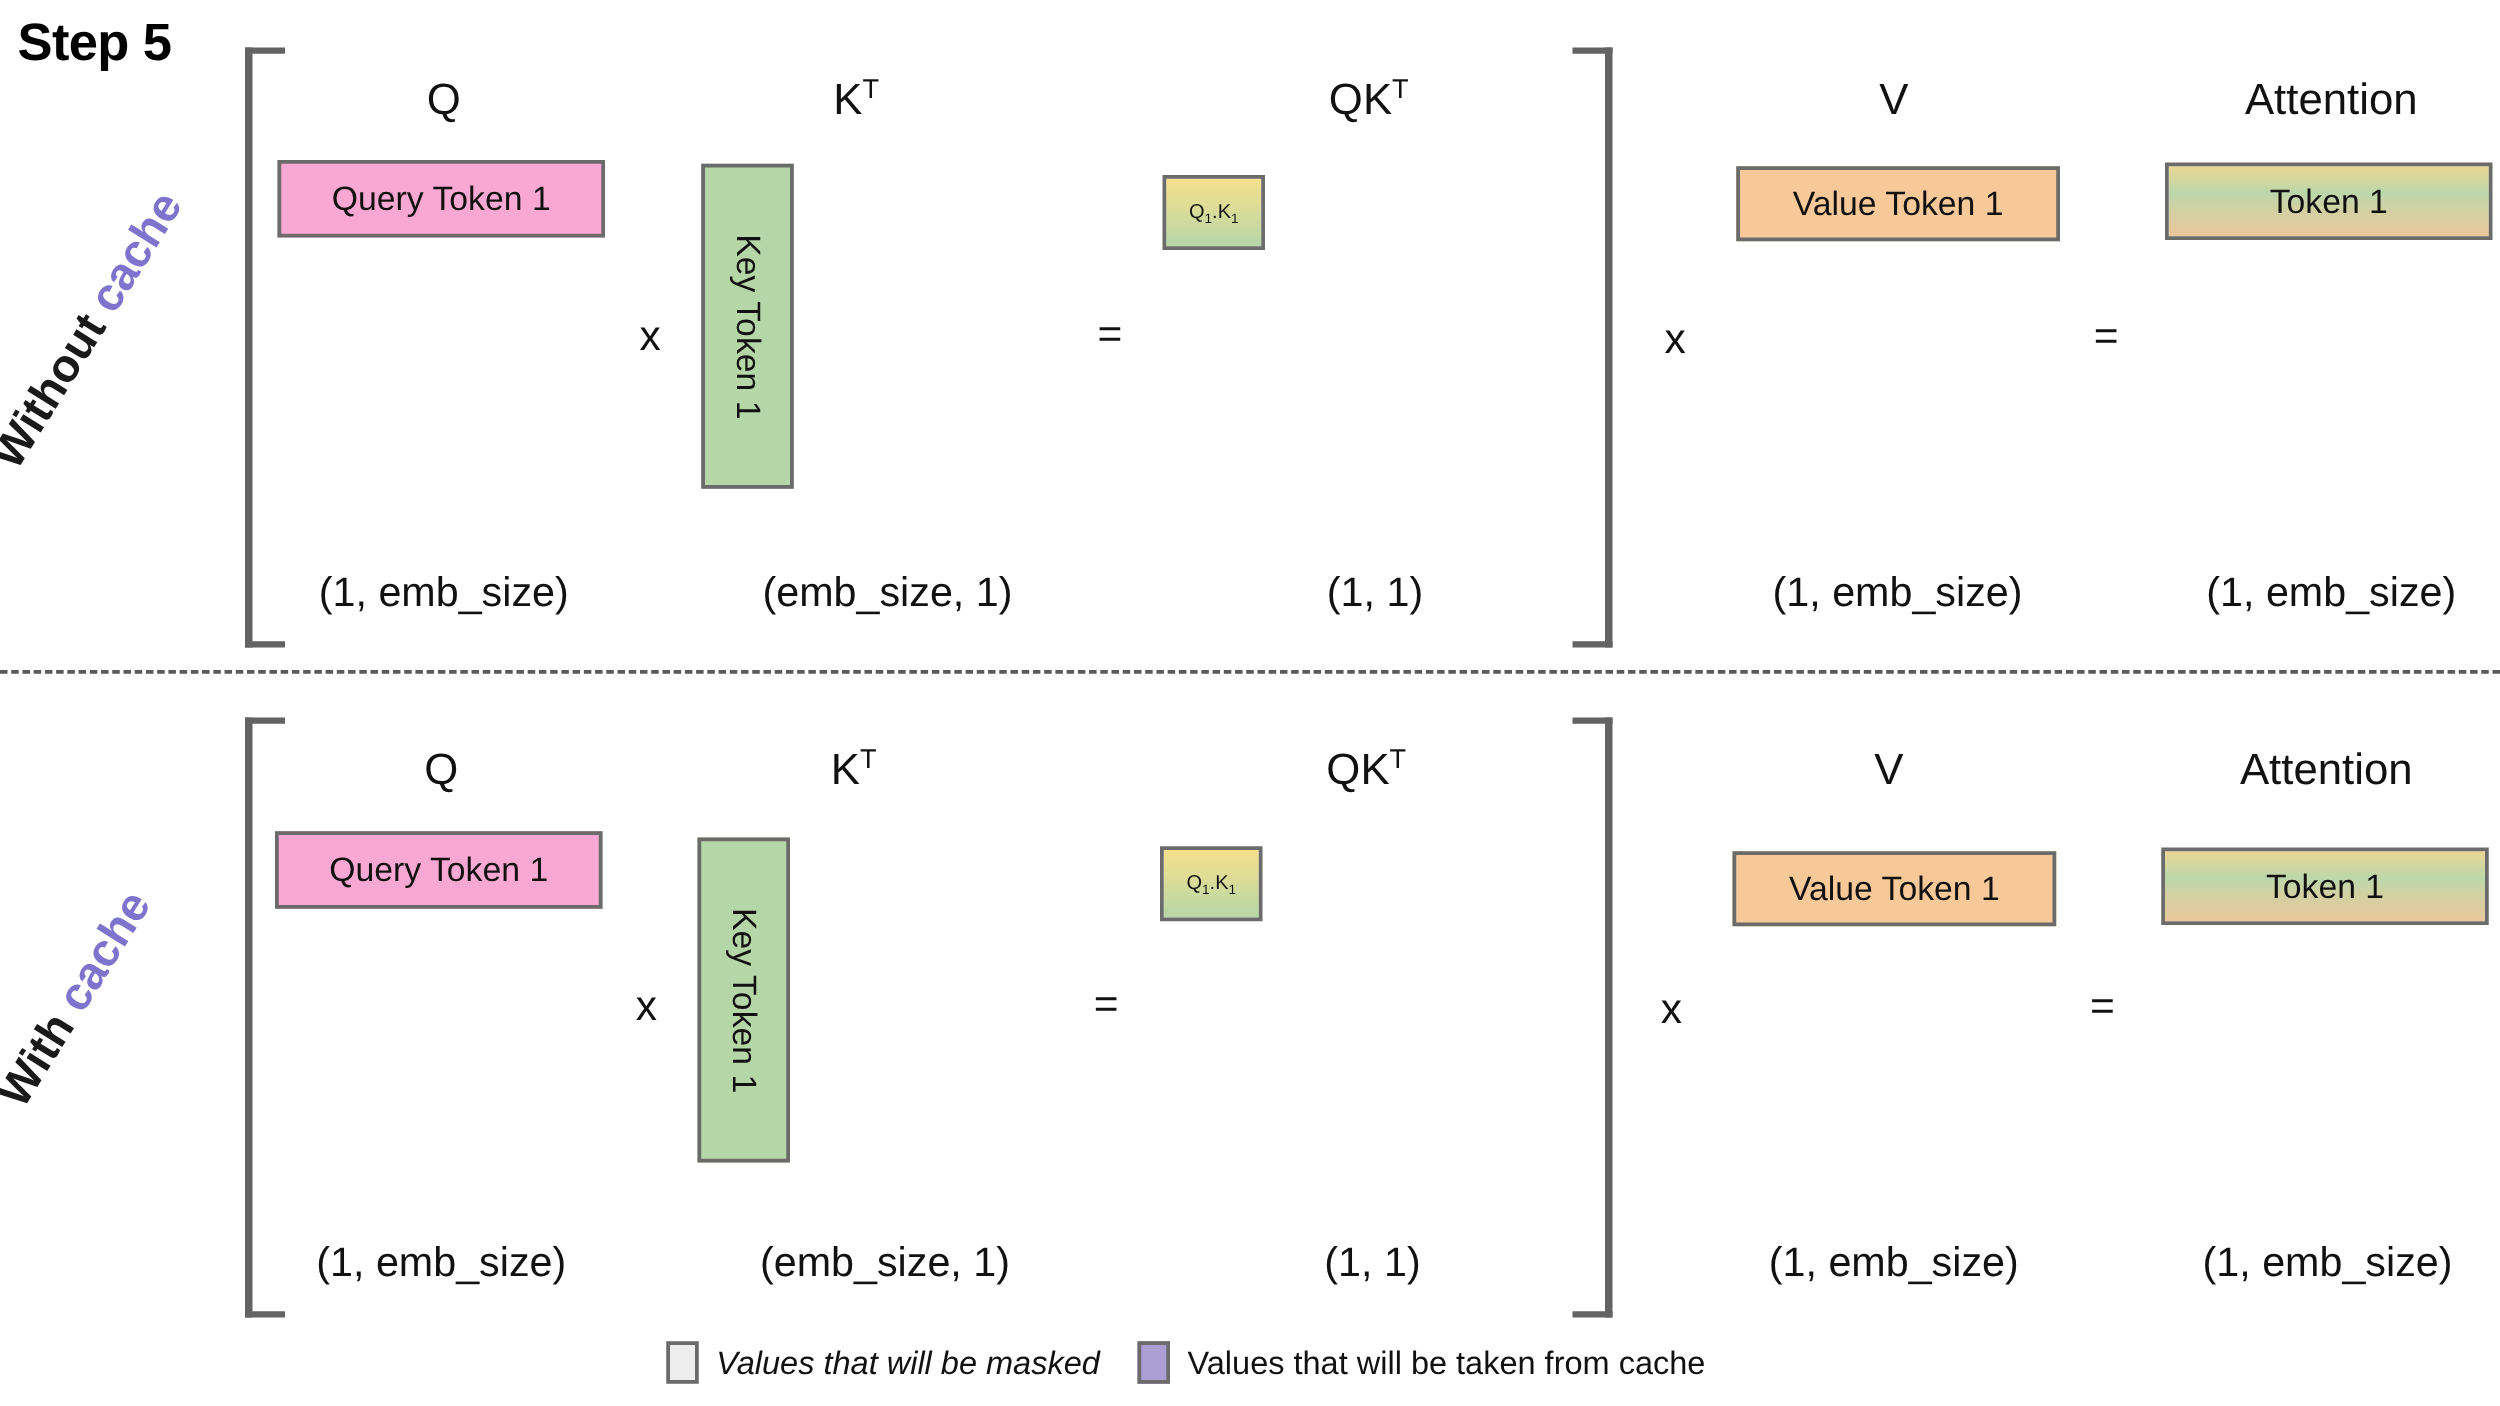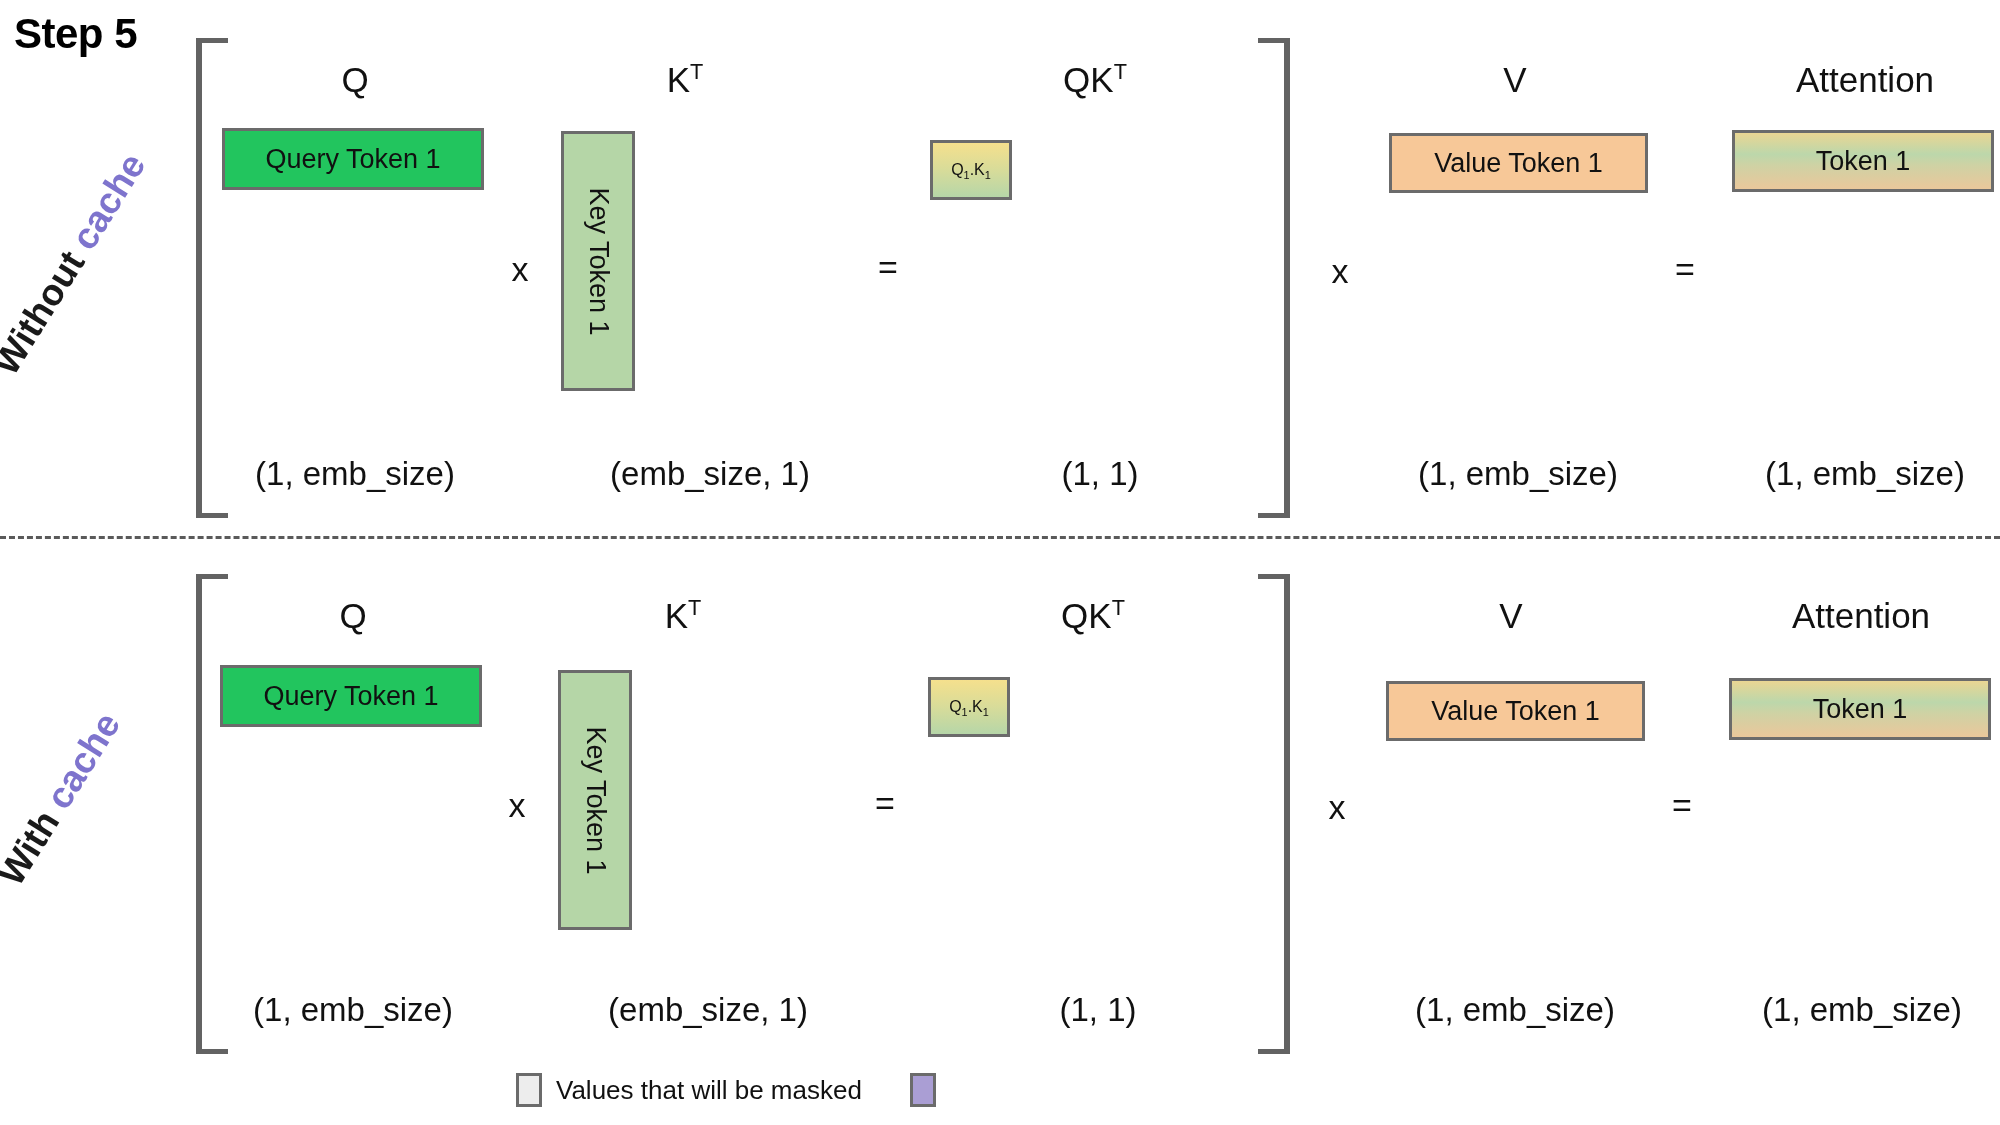--- a/index.html
+++ b/index.html
@@ -72,21 +72,21 @@
     position: absolute;
     border: 3px solid #6b6b6b;
     box-sizing: border-box;
     display: flex;
     align-items: center;
     justify-content: center;
     font-size: 27px;
     color: #111;
     text-align: center;
   }
-  .box.query   { background: #22c55e; }
+  .box.query   { background: #f9a8d4; }
   .box.value   { background: #f7c898; }
   .box.key     {
     background: #b5d6a7;
   }
   .box.key .vtext {
     transform: rotate(90deg);
     white-space: nowrap;
     font-size: 27px;
   }
   .box.qk {
@@ -296,21 +296,22 @@
   <div class="dim" style="left:973px;  top:991px; width:250px;">
     <span>(1, 1)</span>
   </div>
   <div class="dim" style="left:1390px; top:991px; width:250px;">
     <span>(1, emb_size)</span>
   </div>
   <div class="dim" style="left:1737px; top:991px; width:250px;">
     <span>(1, emb_size)</span>
   </div>
 
-  <div class="legend" style="left:516px; top:1073px;">
+  <div class="legend" style="left:533px; top:1073px;font-style:italic;">
     <span class="swatch masked"></span>
     <span>Values that will be masked</span>
   </div>
   <div class="legend" style="left:910px; top:1073px;">
     <span class="swatch cached"></span>
+    <span>Values that will be taken from cache</span>
   </div>
 
 </div>
 
 </body></html>

